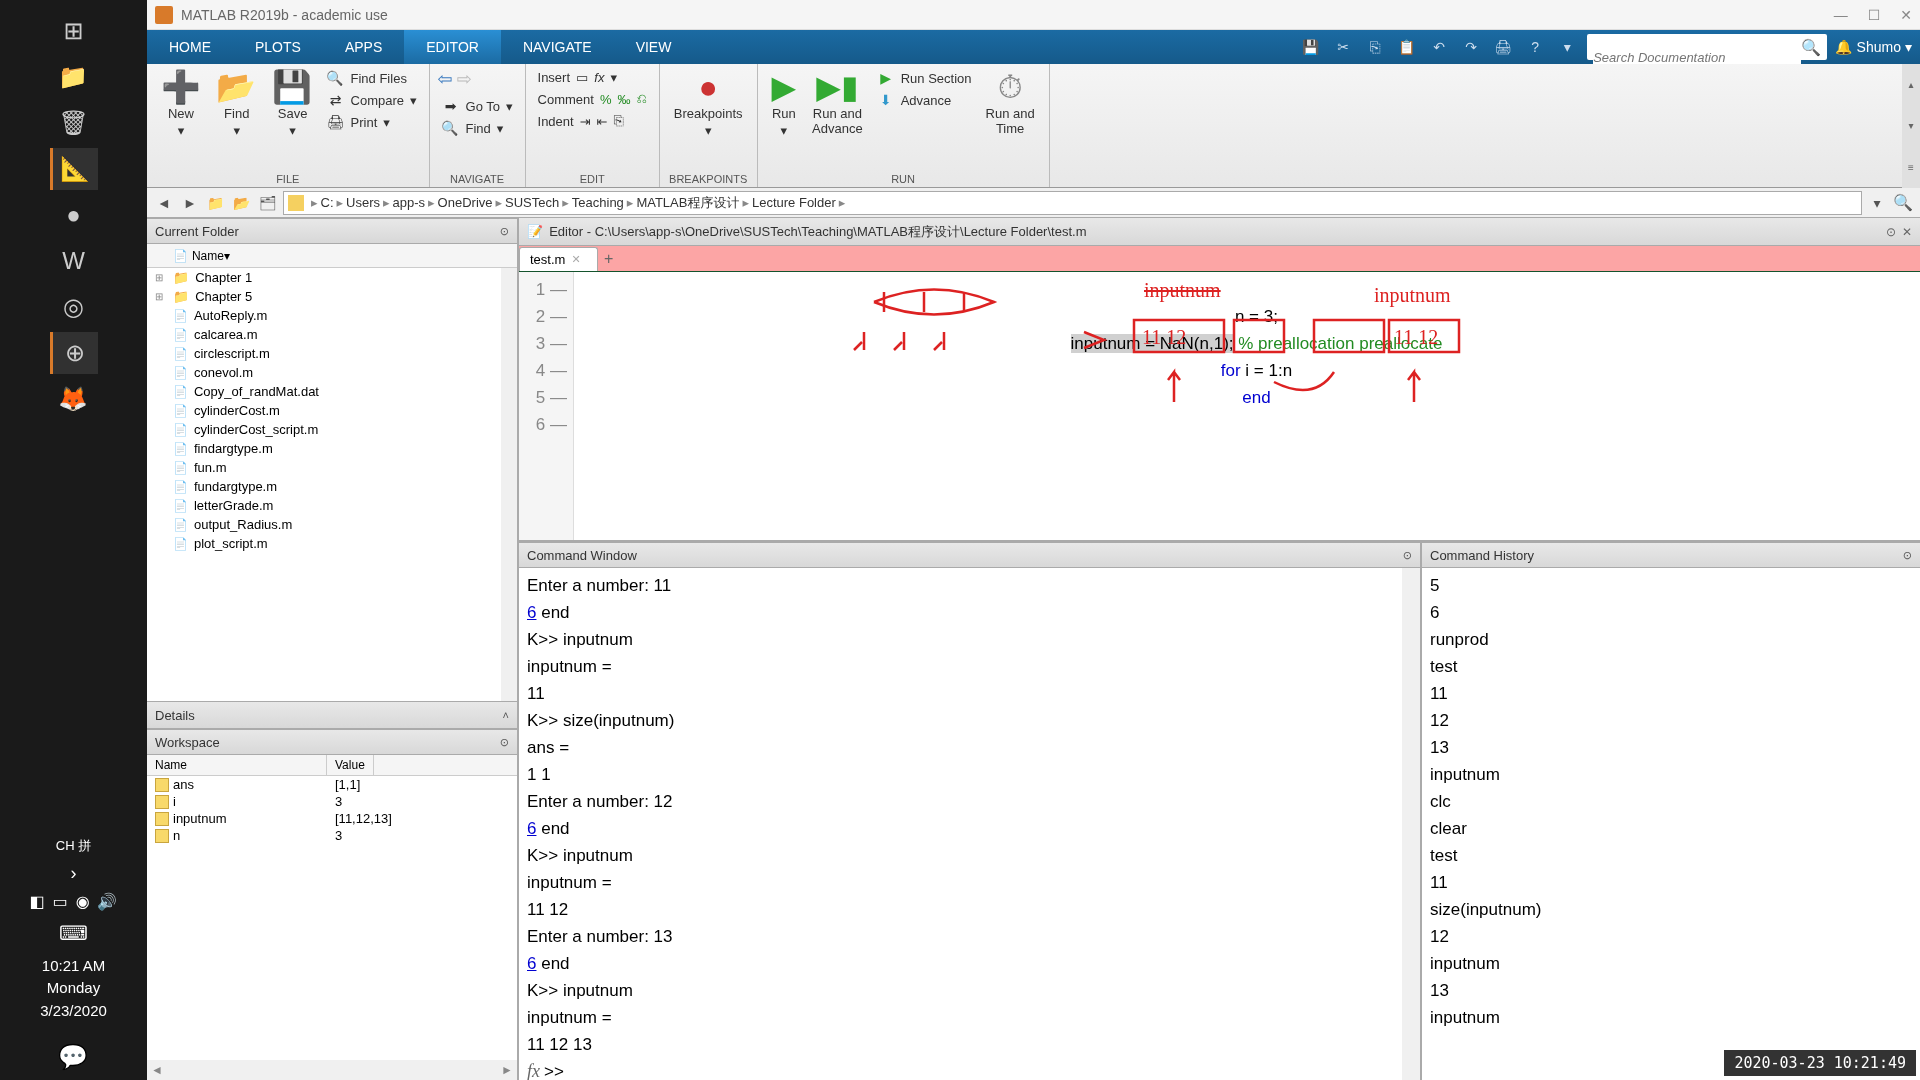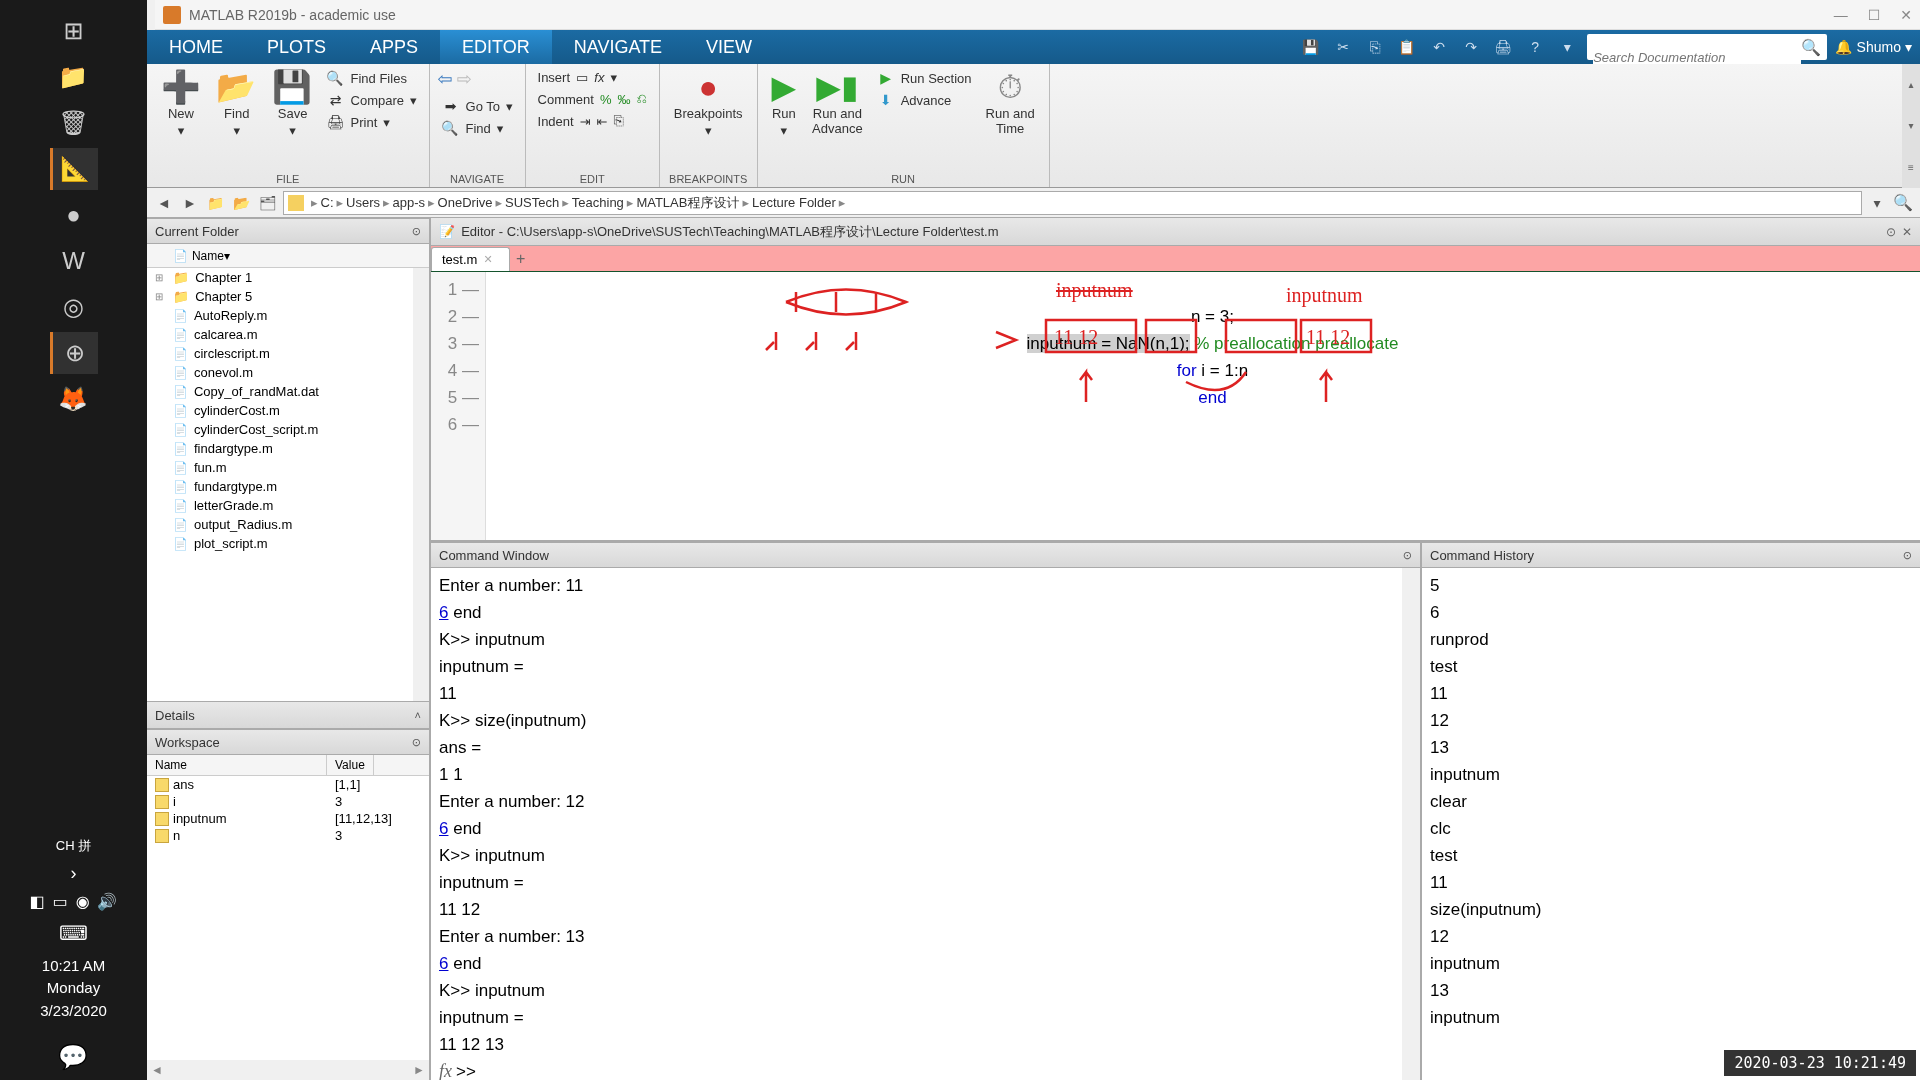--- a/index.html
+++ b/index.html
@@ -12,29 +12,29 @@
 .taskbar-spacer { flex: 1; }
 .taskbar-clock { color: #fff; text-align: center; font-size: 15px; margin-bottom: 12px; line-height: 1.5; }
 .taskbar-input-ind { color: #fff; font-size: 13px; margin-bottom: 8px; }
 .taskbar-tray { display: flex; gap: 8px; color: #fff; font-size: 16px; margin-bottom: 10px; }
 .taskbar-tray span { cursor: pointer; }
 
 
 .matlab { position: absolute; left: 147px; top: 0; right: 0; bottom: 0; background: #f0f0f0; display: flex; flex-direction: column; }
 
 
-.titlebar { height: 30px; background: #f5f5f5; display: flex; align-items: center; padding: 0 8px; font-size: 14px; color: #666; border-bottom: 1px solid #ddd; margin-left: 8px; }
+.titlebar { height: 30px; background: #f5f5f5; display: flex; align-items: center; padding: 0 8px; font-size: 14px; color: #666; border-bottom: 1px solid #ddd; }
 .titlebar-icon { width: 18px; height: 18px; background: #d87a2a; border-radius: 2px; margin-right: 8px; }
 .titlebar-text { flex: 1; }
 .titlebar-btns { display: flex; gap: 20px; color: #888; font-size: 14px; }
 .titlebar-btns span { cursor: pointer; }
 
 
 .tabrow { height: 34px; background: linear-gradient(#1b6ba3, #155a8a); display: flex; align-items: stretch; }
-.matlabtab { padding: 0 22px; color: #fff; font-size: 18px; display: flex; align-items: center; cursor: pointer; }
+.matlabtab { padding: 0 22px; color: #fff; font-size: 14px; display: flex; align-items: center; cursor: pointer; }
 .matlabtab.active { background: linear-gradient(#2a8fd4, #1b6ba3); }
 .tabrow-spacer { flex: 1; }
 .tabrow-right { display: flex; align-items: center; gap: 8px; padding-right: 8px; }
 .tabrow-btn { width: 24px; height: 24px; display: flex; align-items: center; justify-content: center; color: #cde; font-size: 14px; cursor: pointer; }
 .searchbox { background: #fff; height: 26px; width: 240px; border-radius: 2px; display: flex; align-items: center; padding: 0 6px; }
 .searchbox input { border: none; outline: none; flex: 1; font-size: 13px; font-style: italic; color: #888; margin-top: 20px; }
 .user-btn { color: #fff; font-size: 14px; display: flex; align-items: center; gap: 4px; cursor: pointer; }
 .user-btn .bell { color: #f5a623; }
 
 
@@ -58,21 +58,21 @@
 .addr-path { flex: 1; background: #fff; border: 1px solid #aaa; height: 24px; display: flex; align-items: center; font-size: 13px; padding: 0 4px; overflow: hidden; }
 .addr-crumb { color: #333; cursor: pointer; }
 .addr-sep { color: #888; margin: 0 3px; }
 .addr-drive { width: 16px; height: 16px; background: #f5d060; margin-right: 4px; }
 .addr-search { width: 22px; height: 22px; color: #555; cursor: pointer; display: flex; align-items: center; justify-content: center; }
 
 
 .mainarea { flex: 1; display: flex; overflow: hidden; }
 
 
-.leftcol { width: 284px; display: flex; flex-direction: column; border-right: 2px solid #aaa; }
+.leftcol { width: 372px; display: flex; flex-direction: column; border-right: 2px solid #aaa; }
 .panel-title { background: linear-gradient(#e8e8e8, #d8d8d8); border-bottom: 1px solid #aaa; border-top: 1px solid #aaa; height: 26px; font-size: 13px; color: #333; padding: 0 8px; display: flex; align-items: center; }
 .panel-title .actions { margin-left: auto; display: flex; gap: 6px; color: #666; cursor: pointer; }
 
 .current-folder { flex: 1.8; display: flex; flex-direction: column; background: #fff; min-height: 0; }
 .cf-header { background: #f5f5f5; height: 24px; border-bottom: 1px solid #ccc; display: flex; align-items: center; font-size: 12px; padding: 0 8px; }
 .cf-list { flex: 1; overflow: auto; font-size: 13px; }
 .cf-item { display: flex; align-items: center; gap: 6px; padding: 2px 8px; cursor: pointer; }
 .cf-item.folder .icon { color: #d4a84e; }
 .cf-item.file .icon { color: #6a9bd1; font-size: 12px; }
 .cf-item .exp { width: 12px; color: #888; font-size: 10px; }
@@ -594,22 +594,22 @@
             </div>
             <div class="history-body" id="history-body">
                 <div>5</div>
                 <div>6</div>
                 <div>runprod</div>
                 <div>test</div>
                 <div>11</div>
                 <div>12</div>
                 <div>13</div>
                 <div>inputnum</div>
+                <div>clc</div>
                 <div>clear</div>
-                <div>clc</div>
                 <div>test</div>
                 <div>11</div>
                 <div>size(inputnum)</div>
                 <div>12</div>
                 <div>inputnum</div>
                 <div>13</div>
                 <div>inputnum</div>
               </div>
           </div>
         </div>

